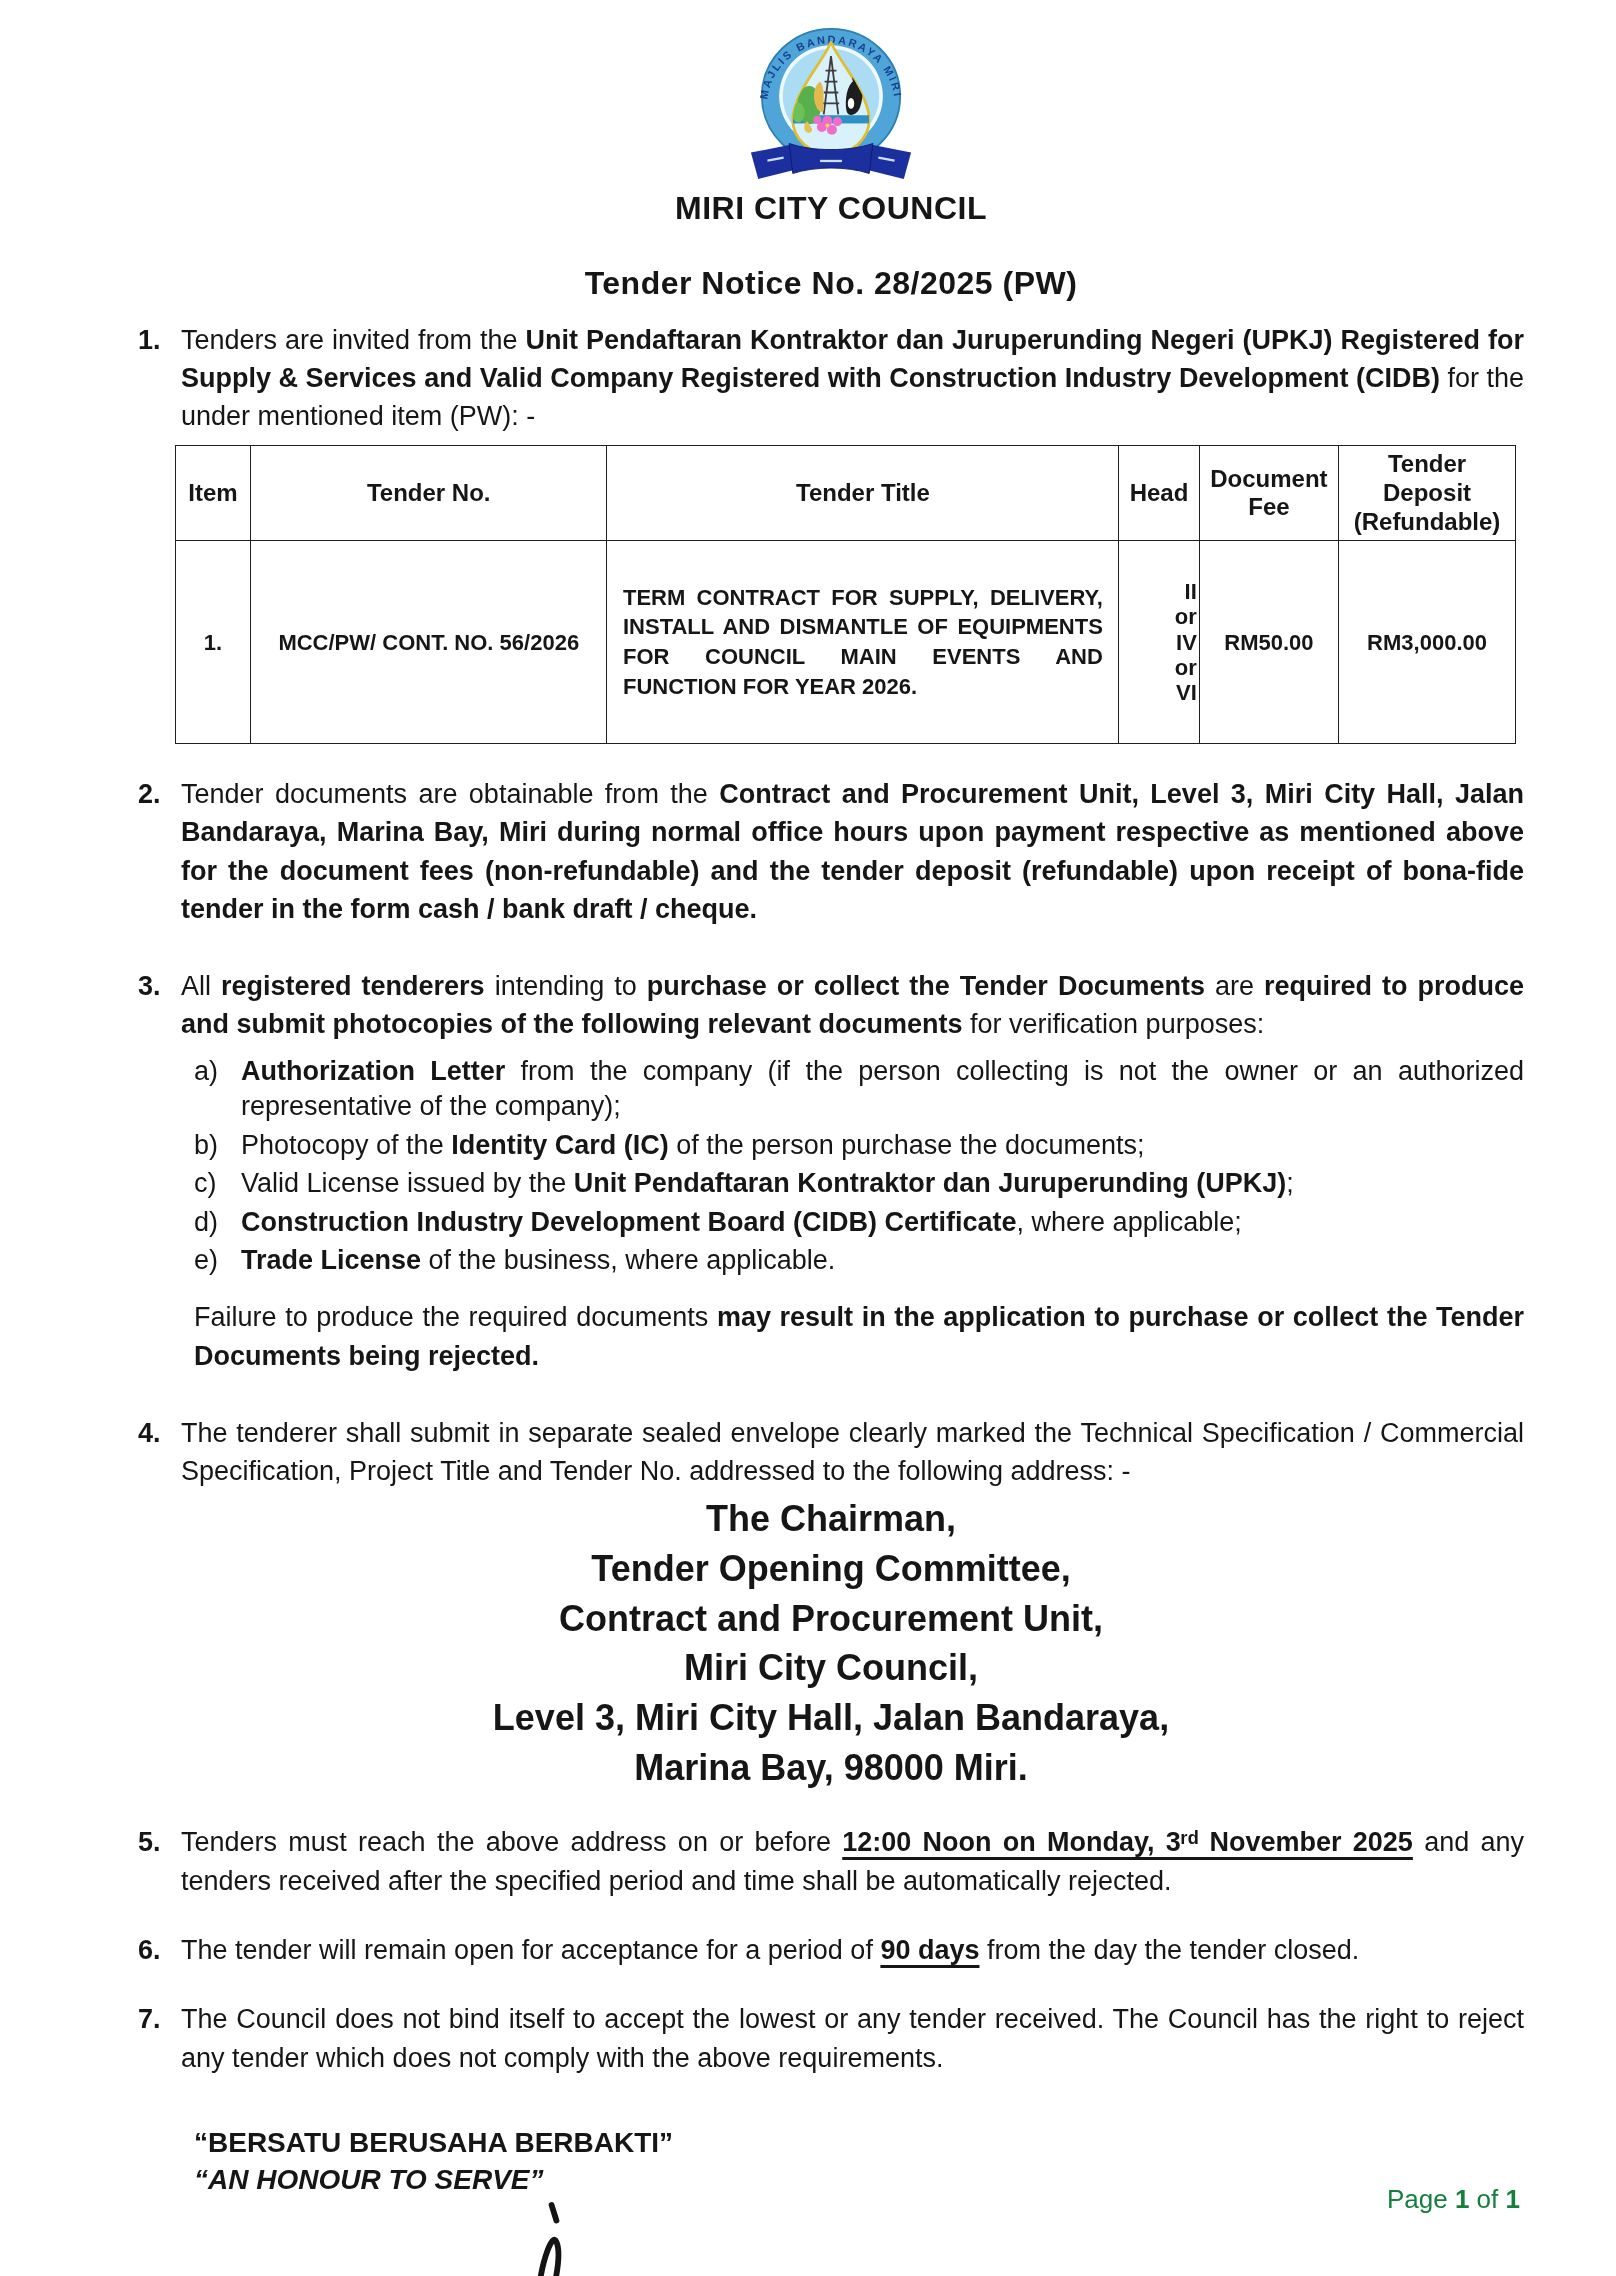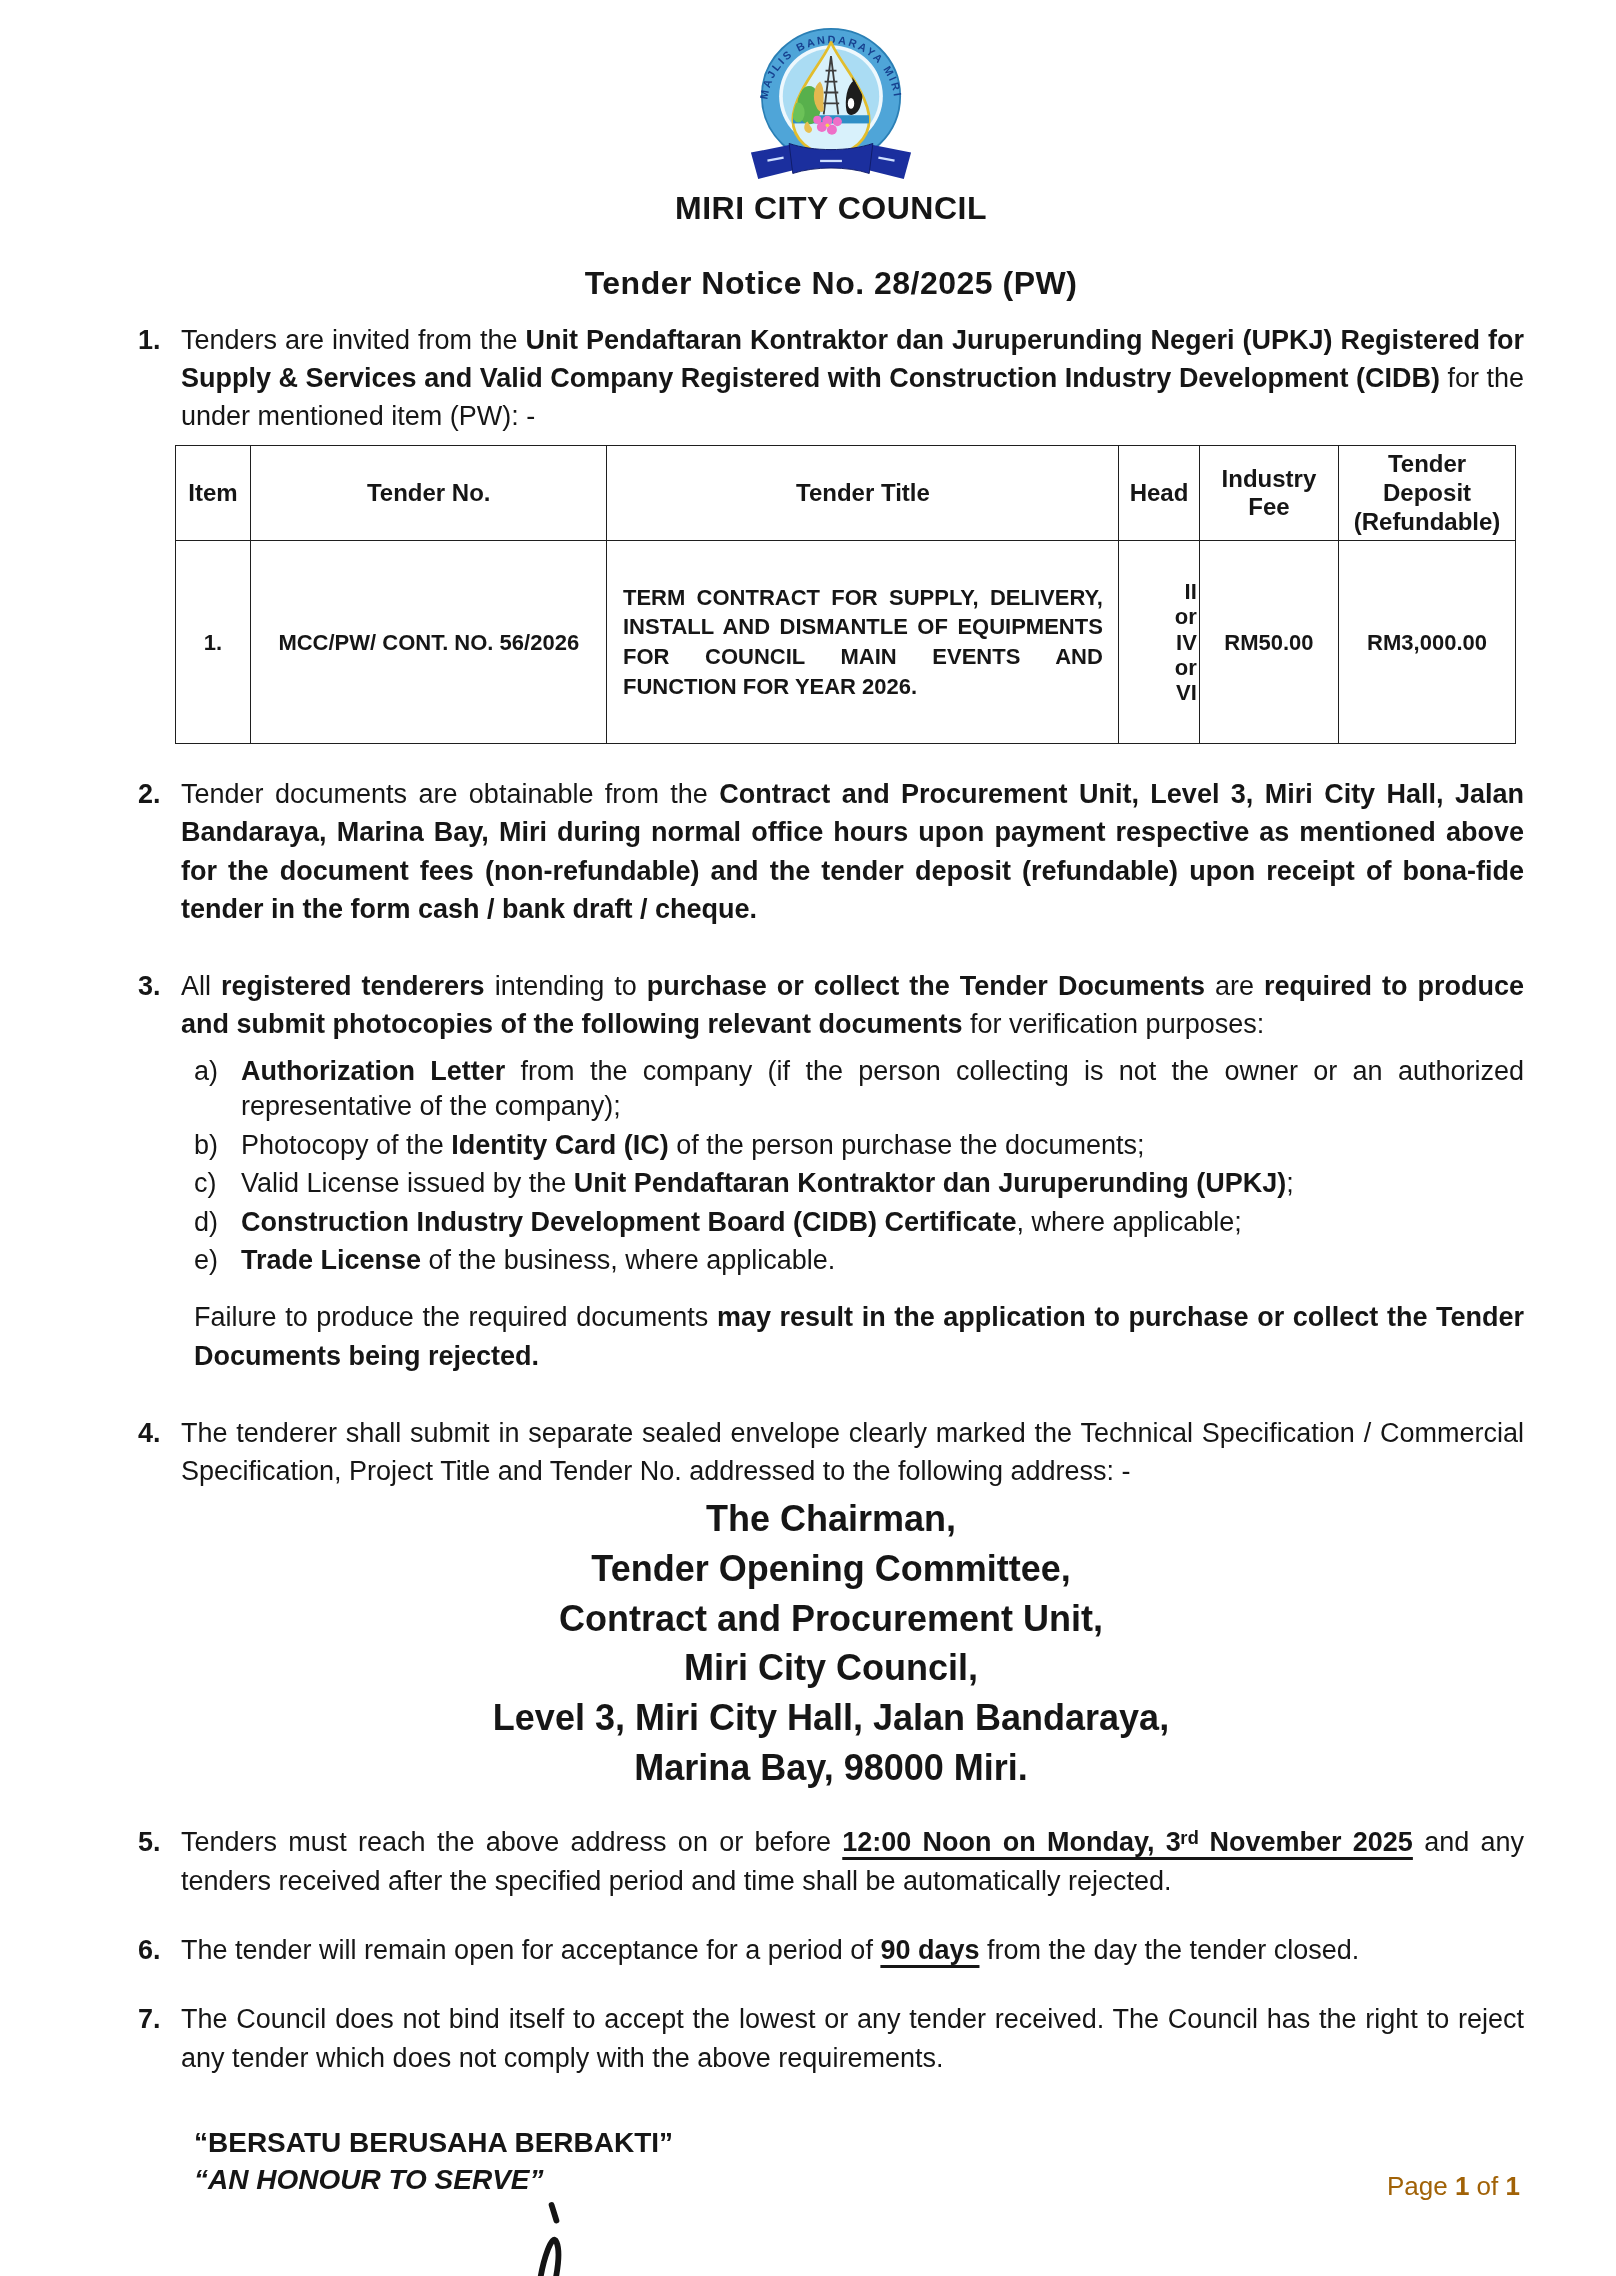--- a/index.html
+++ b/index.html
@@ -70,22 +70,22 @@
   .motto-block { margin: 48px 0 0 56px; font-weight: 700; font-size: 28px; line-height: 1.32; }
   .sig-block { position: relative; margin-left: 56px; height: 291px; }
   .sig-svg { position: absolute; left: 58px; top: -3.9px; }
   .dotline {
     position: absolute; left: 0; top: 151px; width: 415px; height: 0;
     border-bottom: 3.9px dotted #2c2c2c;
   }
   .sig-name  { position: absolute; left: 0; top: 167px; font-weight: 700; font-size: 28px; }
 
   .page-indicator {
-    position: absolute; right: 97px; bottom: 71px;
-    font-size: 26px; color: #a16207;
+    position: absolute; right: 97px; bottom: 58px;
+    font-size: 26px; color: #15803d;
   }
 </style>
 </head>
 <body>
 
 <div class="page">
 
   <div class="doc-header">
     <span class="logo-wrap">
       <svg width="182" height="155" viewBox="0 0 200 170" style="font-size:28px">
@@ -157,21 +157,21 @@
       <col style="width:6%">
         <col style="width:10.4%">
         <col style="width:13.2%">
     </colgroup>
     <tbody>
         <tr>
       <th>Item</th>
       <th>Tender No.</th>
       <th>Tender Title</th>
       <th>Head</th>
-      <th>Industry
+      <th>Document
 Fee</th>
       <th>Tender Deposit
 (Refundable)</th>
     </tr>
     <tr class="data-row">
       <td>1.</td>
       <td>MCC/PW/ CONT. NO. 56/2026</td>
       <td class="title-cell">TERM CONTRACT FOR SUPPLY, DELIVERY, INSTALL AND DISMANTLE OF EQUIPMENTS FOR COUNCIL MAIN EVENTS AND FUNCTION FOR YEAR 2026.</td>
       <td class="head-cell">II
 or

